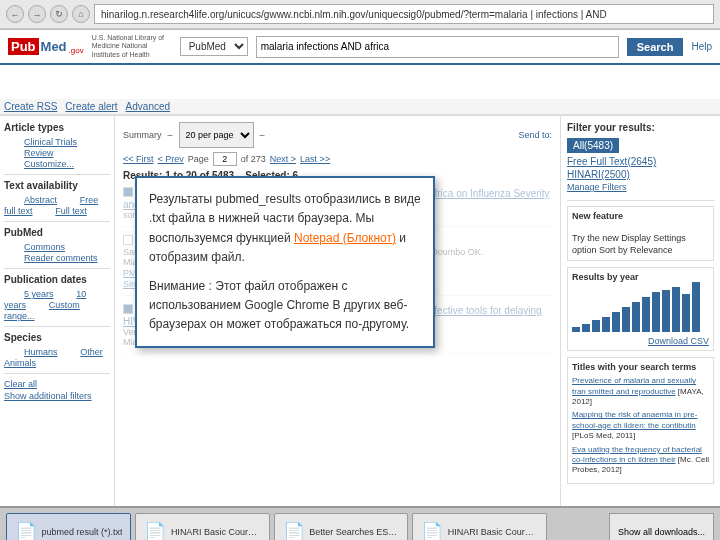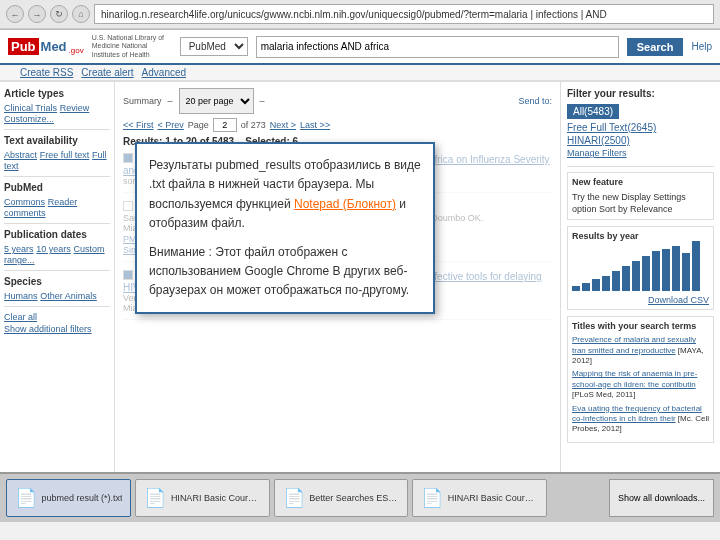--- a/index.html
+++ b/index.html
@@ -108,24 +108,25 @@
     .help-link {
       color: #336699;
       font-size: 10px;
       text-decoration: none;
       cursor: pointer;
       margin-left: auto;
     }
     .header-links {
       display: flex;
       gap: 8px;
-      padding: 2px 20px;
+      padding: 2px 4px;
       background: #f5f5f5;
       border-bottom: 1px solid #ddd;
       font-size: 10px;
+      margin-top: 34px;
     }
     .header-links span {
       color: #336699;
       cursor: pointer;
       text-decoration: underline;
     }
 
     
     .main-content {
       display: flex;
@@ -160,20 +161,21 @@
       border: none;
       border-top: 1px solid #ddd;
       margin: 5px 0;
     }
     .sidebar-item {
       margin-bottom: 2px;
       font-size: 9px;
       color: #336699;
       cursor: pointer;
       text-decoration: underline;
+      margin-left: 20px;
     }
 
     
     .center-content {
       flex: 1;
       padding: 6px 8px;
       overflow-y: auto;
       position: relative;
     }
     .results-bar {
@@ -571,21 +573,21 @@
   </div>
 
   <div class="right-sidebar">
     <div class="filter-title">Filter your results:</div>
     <div class="filter-all">All(5483)</div>
     <span class="filter-link">Free Full Text(2645)</span>
     <span class="filter-link">HINARI(2500)</span>
     <span class="manage-filters">Manage Filters</span>
     <hr class="right-divider">
     <div class="new-feature-box">
-      <div style="font-weight:bold;margin-bottom:3px;">New feature</div>
+      <div style="font-weight:bold;margin-bottom:10px;">New feature</div>
       <div>Try the new Display Settings option
 Sort by Relevance</div>
     </div>
     <div class="results-year-box">
       <div class="results-year-title">Results by year</div>
       <div class="bar-chart">
         <div class="bar" style="height:10%"></div>
         <div class="bar" style="height:16%"></div>
         <div class="bar" style="height:24%"></div>
         <div class="bar" style="height:30%"></div>

